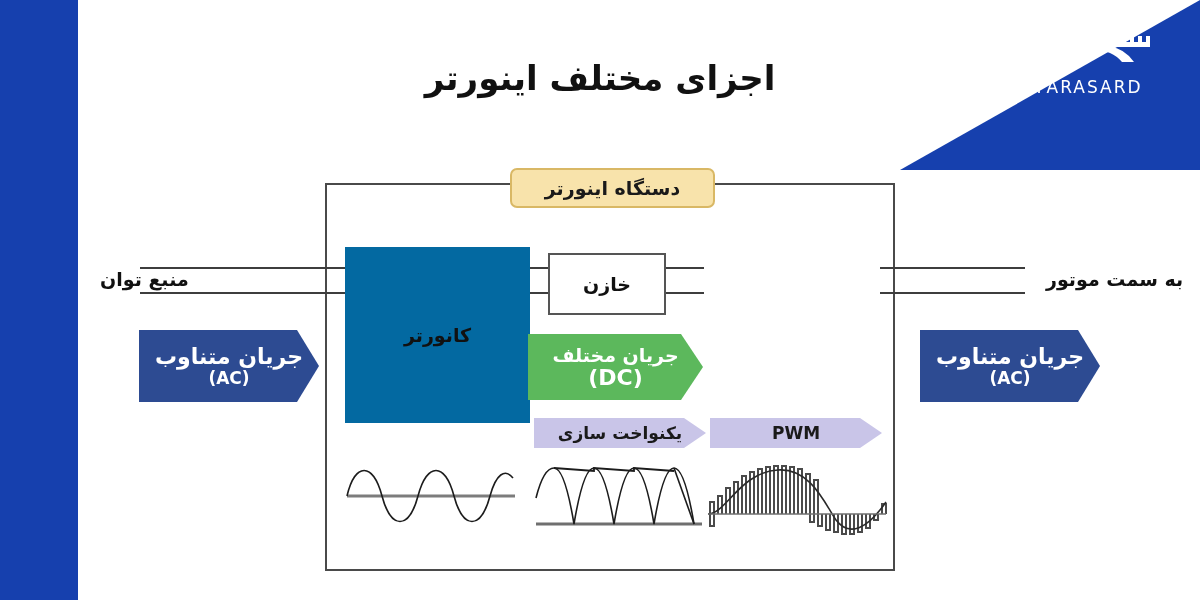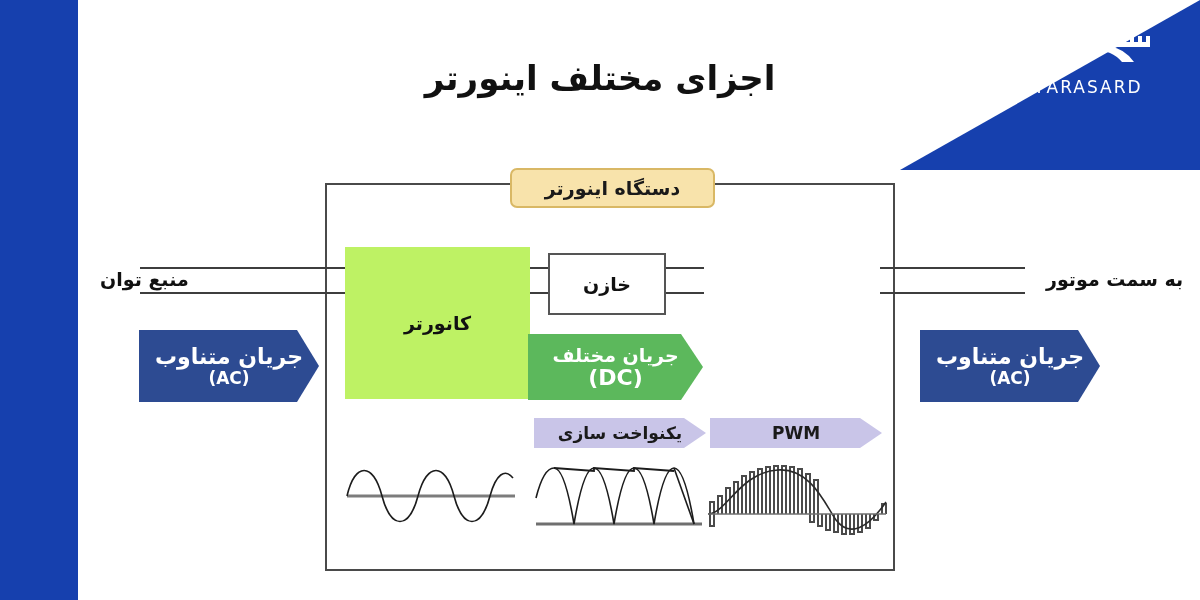--- a/index.html
+++ b/index.html
@@ -62,22 +62,22 @@
 
   
   .bus{ position:absolute; height:2px; background:#3d3d3d; }
 
   
   .block{
     position:absolute; display:flex; align-items:center; justify-content:center;
     font-size:19px; font-weight:700; color:#111; z-index:3;
   }
   #converter-block{
-    left:345px; top:247px; width:185px; height:152px;
-    background:#bef264;
+    left:345px; top:247px; width:185px; height:176px;
+    background:#0369a1;
   }
   #capacitor-block{
     left:548px; top:253px; width:118px; height:62px;
     background:#ffffff; border:2px solid #555;
   }
   #inverter-circuit-block{
     left:703px; top:247px; width:178px; height:152px;
     background:#e8879c;
   }
 

